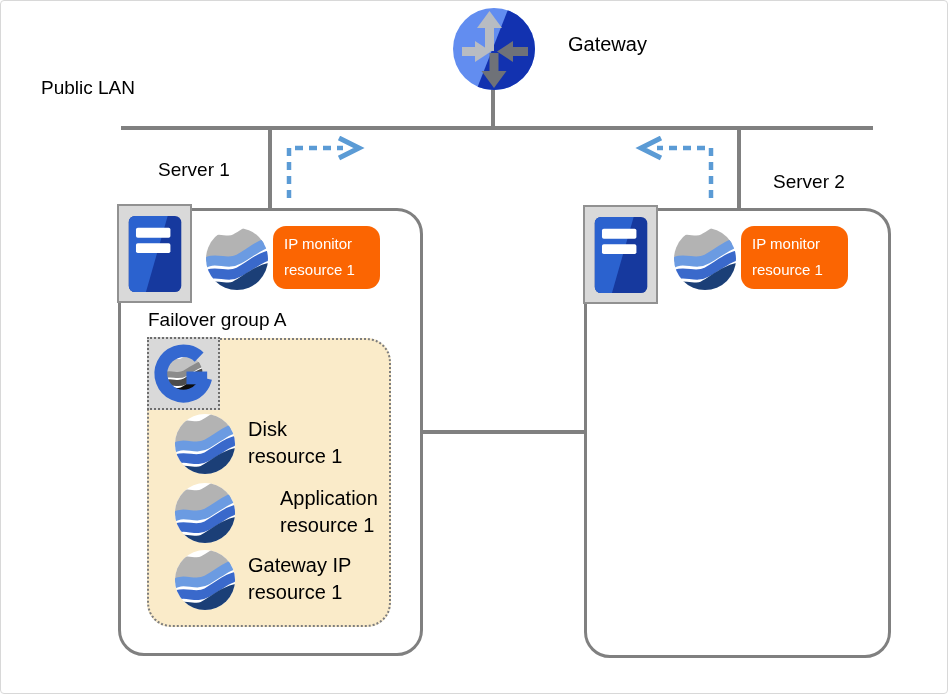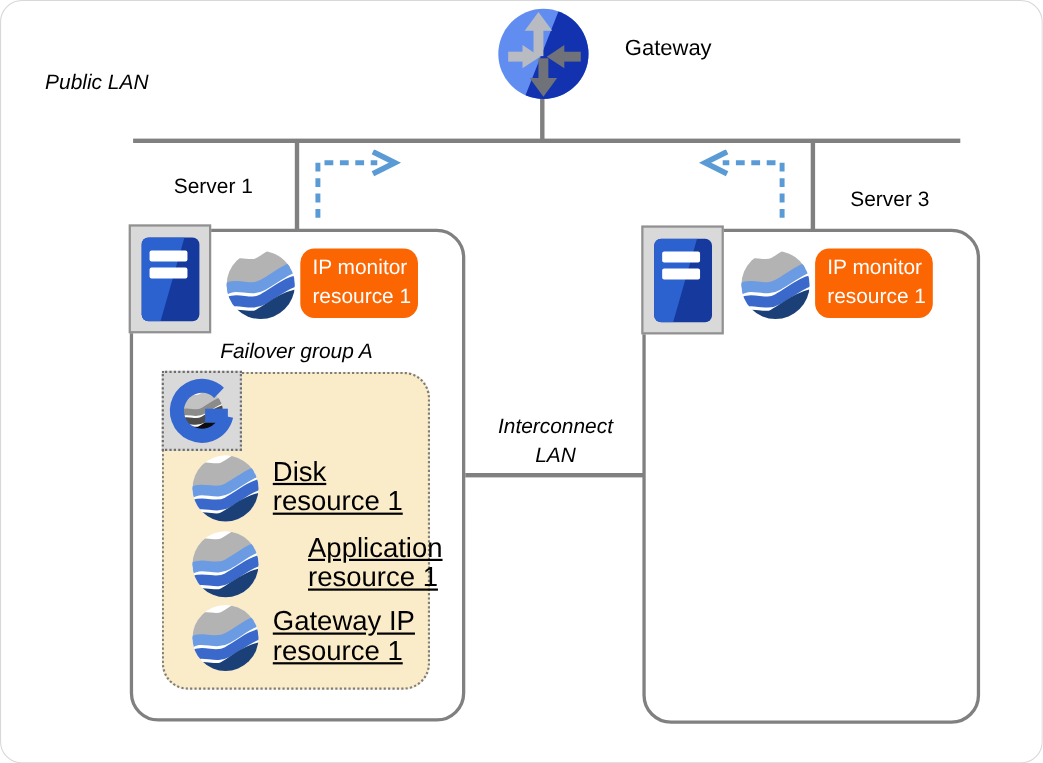--- a/index.html
+++ b/index.html
@@ -1,47 +1,47 @@
 <!DOCTYPE html>
 <html><head>
 <meta charset="utf-8">
 <style>
   html,body{margin:0;padding:0;background:#fff;}
   #canvas{
     position:relative;width:946px;height:692px;margin:0;
-    background:#ffffff;border:1px solid #d8d8d8;border-radius:20px;
+    background:#ffffff;border:1px solid #d8d8d8;border-radius:4px;
     font-family:"Liberation Sans",sans-serif;color:#000;overflow:hidden;
   }
   .abs{position:absolute;}
   .hline,.vline{position:absolute;background:#808080;}
   .label{position:absolute;font-size:19px;line-height:26px;white-space:nowrap;}
-  .center{text-align:center;font-style:italic;}
+  .center{text-align:left;}
   
   .server-box{
     position:absolute;width:305px;height:448px;background:#ffffff;
     border:3px solid #808080;border-radius:26px;box-sizing:border-box;
   }
   
   .icon-square{
     position:absolute;background:#d9d9d9;border:2px solid #919191;
     box-sizing:border-box;display:flex;align-items:center;justify-content:center;
   }
   .icon-square.dotted{border:2px dotted #6e6e6e;}
   
   .badge{
     position:absolute;width:107px;height:63px;background:#fb6502;border-radius:13px;
-    color:#ffffff;font-size:19px;line-height:26px;padding:5px 0 0 11px;box-sizing:border-box;
+    color:#ffffff;font-size:15px;line-height:26px;padding:5px 0 0 11px;box-sizing:border-box;
   }
   
   .group-box{
     position:absolute;left:146px;top:337px;width:244px;height:289px;
     background:#faebc9;border:2px dotted #7d7d7d;
     border-radius:0 24px 24px 24px;box-sizing:border-box;
   }
-  .res-text{position:absolute;font-size:25px;line-height:27px;white-space:nowrap;text-decoration:underline;}
+  .res-text{position:absolute;font-size:20px;line-height:27px;white-space:nowrap;}
 </style>
 </head>
 <body>
 
 <svg width="0" height="0" style="position:absolute" aria-hidden="true">
   <defs>
     <clipPath id="clip-circle">
         <circle cx="32" cy="32" r="31"></circle>
       </clipPath>
 
@@ -100,44 +100,40 @@
   <div class="vline" style="left:267px;top:129px;width:4px;height:80px;"></div>
   <div class="vline" style="left:736px;top:129px;width:4px;height:80px;"></div>
 
   <div class="hline" style="left:422px;top:429px;width:163px;height:4px;"></div>
 
   <svg class="abs" style="left:451px;top:6px;" width="84" height="84" viewBox="0 0 84 84">
       <use href="#gateway-ball"></use>
     </svg>
   <div class="label" style="left:567px;top:30px;font-size:20px;">Gateway</div>
 
-  <div class="label" style="left:40px;top:62px;font-style:italic;">
+  <div class="label" style="left:40px;top:74px;">
     <div>Public LAN</div>
   </div>
 
   <svg class="abs" style="left:278px;top:135px;" width="96" height="64" viewBox="0 0 96 64">
     <path d="M10,62 L10,12 L64,12" stroke="#5b9bd5" stroke-width="4.5" fill="none" stroke-dasharray="8 6"></path>
     <path d="M60,2 L80,12 L60,22" stroke="#5b9bd5" stroke-width="5" fill="none"></path>
   </svg>
   <svg class="abs" style="left:624px;top:135px;" width="96" height="64" viewBox="0 0 96 64">
     <path d="M86,62 L86,12 L32,12" stroke="#5b9bd5" stroke-width="4.5" fill="none" stroke-dasharray="8 6"></path>
     <path d="M36,2 L16,12 L36,22" stroke="#5b9bd5" stroke-width="5" fill="none"></path>
   </svg>
 
   <div class="label" style="left:157px;top:156px;">Server 1</div>
-  <div class="label" style="left:772px;top:168px;">Server 3</div>
+  <div class="label" style="left:772px;top:168px;">Server 2</div>
 
   <div class="server-box" style="left:117px;top:207px;"></div>
 
   <div class="server-box" style="left:583px;top:207px;width:307px;height:450px;"></div>
 
-  <div class="label center" style="left:433px;top:375px;width:142px;">
-    <div>Interconnect</div>
-    <div>LAN</div>
-  </div>
 
   <div class="icon-square" style="left:116px;top:203px;width:75px;height:99px;">
     <svg width="58" height="82" viewBox="0 0 64 88">
         <use href="#server-tower"></use>
       </svg>
   </div>
 
   <svg class="abs" style="left:204px;top:226px;" width="64" height="64" viewBox="0 0 64 64">
       <use href="#wave-blue"></use>
     </svg>

